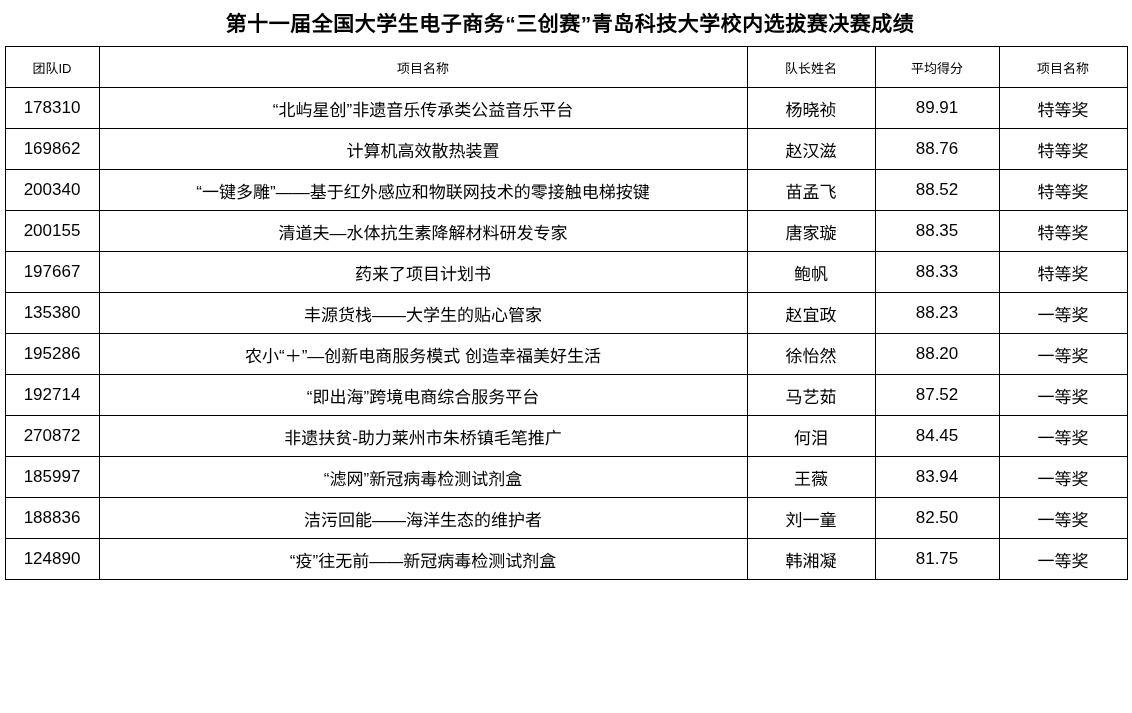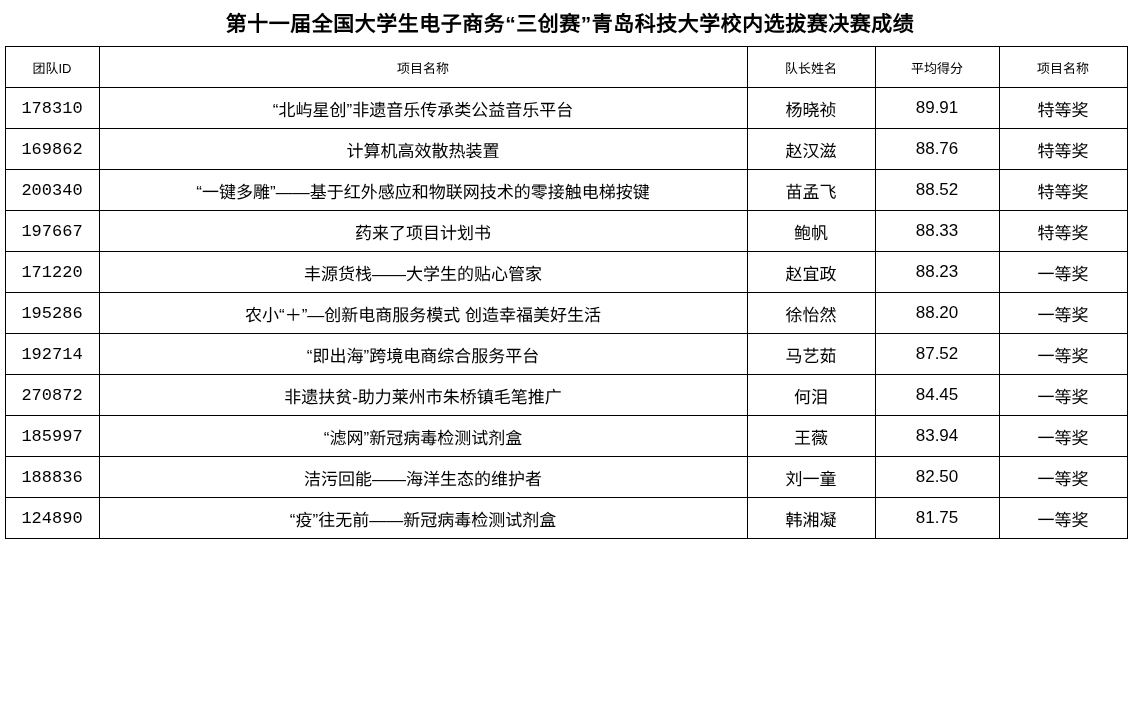--- a/index.html
+++ b/index.html
@@ -50,21 +50,21 @@
   table.grade-table th {
     font-weight: normal;
     font-size: 13px;
   }
   col.c-id      { width: 94px; }
   col.c-name    { width: 648px; }
   col.c-leader  { width: 128px; }
   col.c-score   { width: 124px; }
   col.c-award   { width: 128px; }
 
-  td.cell-id      { font-size: 17px; font-family: Liberation Mono, monospace; }
+  td.cell-id      { font-size: 17px; }
   td.cell-name    { font-size: 17px; }
   td.cell-leader  { font-size: 17px; font-family: Liberation Serif, serif; }
   td.cell-score   { font-size: 17px; margin-left: 30px; }
   td.cell-award   { font-size: 17px; }
 </style>
 </head>
 <body>
 
 <div class="page">
 
@@ -103,28 +103,35 @@
           <td class="cell-award">特等奖</td>
         </tr>
         <tr>
           <td class="cell-id">200340</td>
           <td class="cell-name">“一键多雕”——基于红外感应和物联网技术的零接触电梯按键</td>
           <td class="cell-leader">苗孟飞</td>
           <td class="cell-score">88.52</td>
           <td class="cell-award">特等奖</td>
         </tr>
         <tr>
+          <td class="cell-id">200155</td>
+          <td class="cell-name">清道夫—水体抗生素降解材料研发专家</td>
+          <td class="cell-leader">唐家璇</td>
+          <td class="cell-score">88.35</td>
+          <td class="cell-award">特等奖</td>
+        </tr>
+        <tr>
           <td class="cell-id">197667</td>
           <td class="cell-name">药来了项目计划书</td>
           <td class="cell-leader">鲍帆</td>
           <td class="cell-score">88.33</td>
           <td class="cell-award">特等奖</td>
         </tr>
         <tr>
-          <td class="cell-id">171220</td>
+          <td class="cell-id">135380</td>
           <td class="cell-name">丰源货栈——大学生的贴心管家</td>
           <td class="cell-leader">赵宜政</td>
           <td class="cell-score">88.23</td>
           <td class="cell-award">一等奖</td>
         </tr>
         <tr>
           <td class="cell-id">195286</td>
           <td class="cell-name">农小“＋”—创新电商服务模式 创造幸福美好生活</td>
           <td class="cell-leader">徐怡然</td>
           <td class="cell-score">88.20</td>

